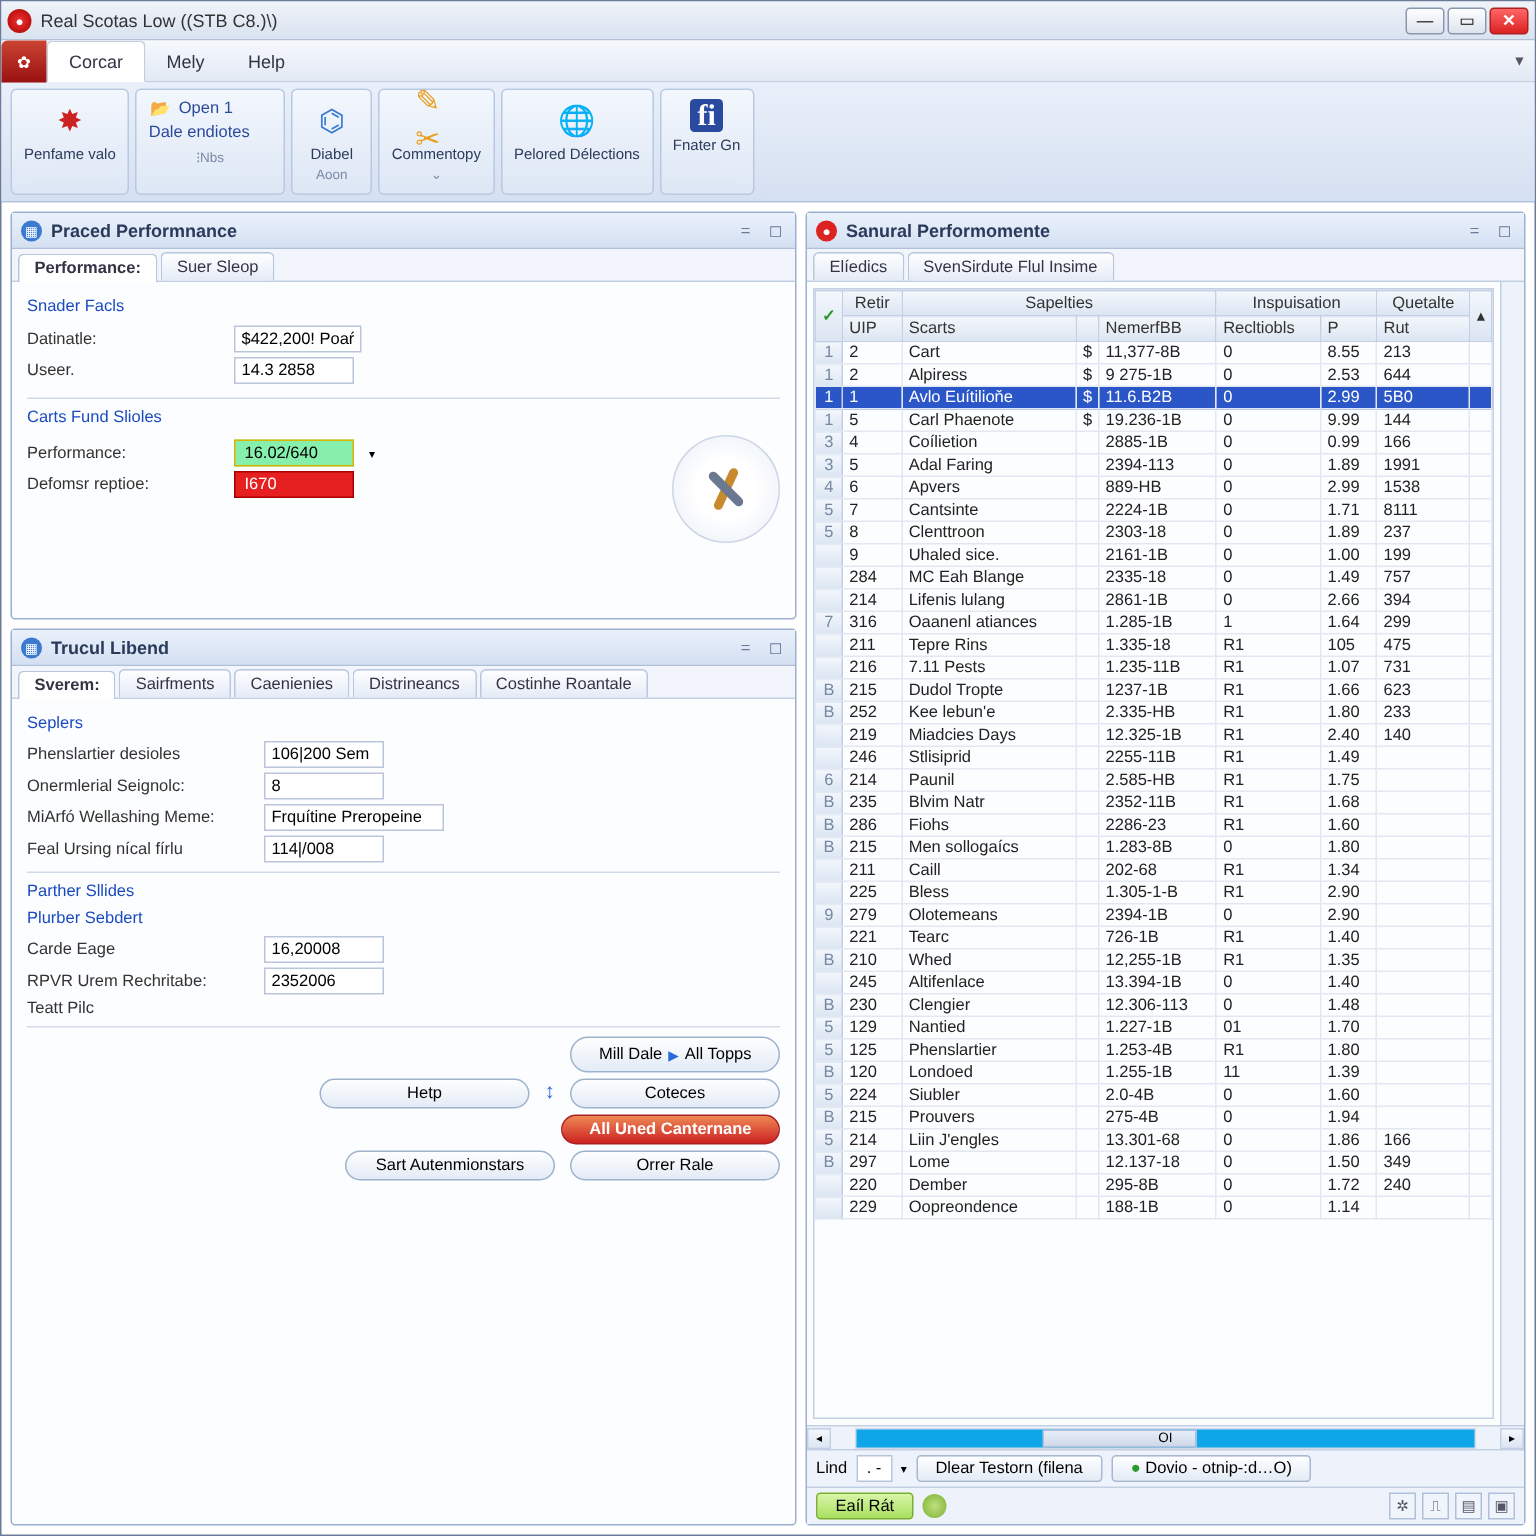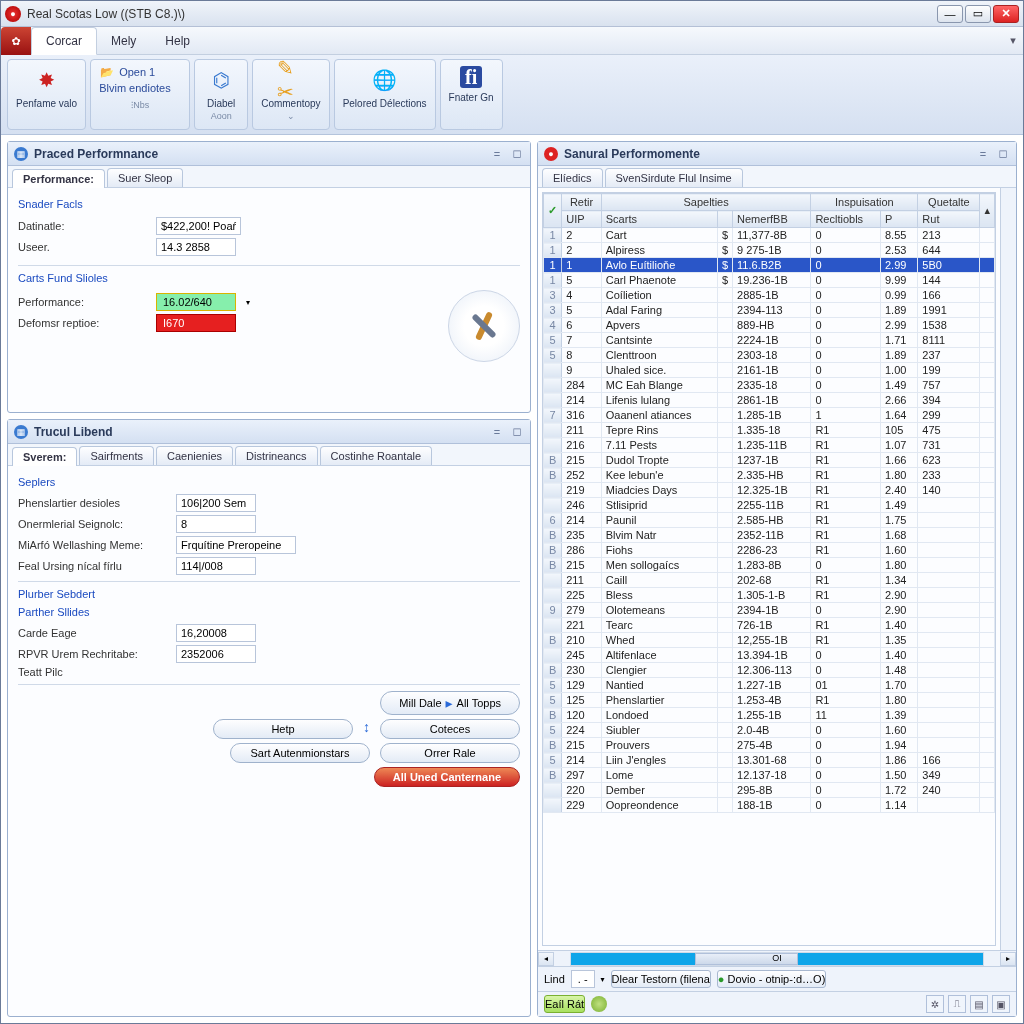--- a/index.html
+++ b/index.html
@@ -72,21 +72,21 @@
 .grid table { border-collapse:collapse; width:100%; }
 .grid th { background:linear-gradient(#f3f7fc,#dbe5f2); border:1px solid #c3d0e3; padding:2px 4px; font-weight:normal; color:#333; text-align:left; position:sticky; top:0;}
 .grid th.super { text-align:center; }
 .grid td { border:1px solid #e1e8f2; padding:1px 4px; color:#222; white-space:nowrap;}
 .grid .rownum { background:linear-gradient(#f3f7fc,#dbe5f2); width:18px; text-align:center; color:#7787a4; border-right:1px solid #c3d0e3;}
 .grid tr.selected td { background:#2a56c8; color:#fff; }
 .tick{color:#2a9a2a;font-weight:bold;}
 
 .right-footer{display:flex;align-items:center;gap:6px;padding:3px 6px;border-top:1px solid #c3d0e3;background:#eef3fb;}
 .footer-field{border:1px solid #b8c5da;padding:1px 6px;background:#fff;height:18px;display:inline-flex;align-items:center;}
-.footer-btn{border:1px solid #a8b8d0;background:linear-gradient(#fefeff,#e3ebf6);padding:2px 0;border-radius:3px;font-size:11px;display:inline-flex;align-items:flex-end;gap:3px;}
+.footer-btn{border:1px solid #a8b8d0;background:linear-gradient(#fefeff,#e3ebf6);padding:2px 12px;border-radius:3px;font-size:11px;display:inline-flex;align-items:flex-end;gap:3px;}
 .footer-btn.green{background:linear-gradient(#d8f5a8,#a8e060);border-color:#7ab030;}
 .footer-icons{margin-left:auto;display:flex;gap:4px;}
 .ficon{width:18px;height:18px;border:1px solid #b0c0da;background:#f0f5fc;display:flex;align-items:center;justify-content:center;font-size:10px;color:#556;}
 
 hr.sep{border:none;border-top:1px solid #d0dae8;margin:6px 0;}
 
 .hscroll{height:16px;background:#eef3fb;border-top:1px solid #c3d0e3;display:flex;align-items:center;}
 .hscroll .track{flex:1;height:14px;background:#0ea5e9;border:1px solid #d0dae8;margin:0 16px;position:relative;}
 .hscroll .thumb{position:absolute;left:30%;width:25%;height:100%;background:linear-gradient(#e8eef8,#cdd9ea);border:1px solid #b0c0da;}
 .hscroll .sbtn{width:16px;height:14px;background:linear-gradient(#f3f7fc,#dbe5f2);border:1px solid #c3d0e3;display:flex;align-items:center;justify-content:center;font-size:8px;}
@@ -119,21 +119,21 @@
   <div class="ribbon">
     <div class="ribbon-group">
       <div class="rg-icon" style="color:#c22;">✸</div>
       <div class="rg-label">Penfame valo</div>
     </div>
     <div class="ribbon-group ribbon-open" style="min-width:100px;">
       <div class="open-row">
           <span class="open-icon">📂</span>
           <span>Open 1</span>
         </div>
-      <div class="open-row">Blvim endiotes</div>
+      <div class="open-row">Dale endiotes</div>
       <div class="rg-sub" style="align-self:center;">⁝Nbs</div>
     </div>
     <div class="ribbon-group">
       <div class="rg-icon" style="color:#3a7ad0;">⌬</div>
       <div class="rg-label">Diabel</div>
       <div class="rg-sub">Aoon</div>
     </div>
     <div class="ribbon-group">
       <div class="rg-icon" style="color:#e8a020;">✎✂</div>
       <div class="rg-label">Commentopy</div>
@@ -222,22 +222,22 @@
             </div>
           <div class="form-row">
               <label style="width:150px;">MiArfó Wellashing Meme:</label>
               <span class="val" style="min-width:120px;">Frquítine Preropeine</span>
             </div>
           <div class="form-row">
               <label style="width:150px;">Feal Ursing nícal fírlu</label>
               <span class="val">114|/008</span>
             </div>
           <hr class="sep">
+          <div class="sub-title">Parther Sllides</div>
           <div class="sub-title">Plurber Sebdert</div>
-          <div class="sub-title">Parther Sllides</div>
           <div class="form-row">
               <label style="width:150px;">Carde Eage</label>
               <span class="val">16,20008</span>
             </div>
           <div class="form-row">
               <label style="width:150px;">RPVR Urem Rechritabe:</label>
               <span class="val">2352006</span>
             </div>
           <div class="form-row">
               <label>Teatt Pilc</label>
@@ -249,25 +249,25 @@
                 <span class="arrow">▸</span> 
                 <span>All Topps</span>
               </span>
           </div>
           <div class="btn-row">
             <span class="pill-btn" style="min-width:140px;justify-content:center;">Hetp</span>
             <span class="arrow">↕</span>
             <span class="pill-btn" style="min-width:140px;justify-content:center;">Coteces</span>
           </div>
           <div class="btn-row">
+            <span class="pill-btn red">All Uned Canternane</span>
+          </div>
+          <div class="btn-row">
             <span class="pill-btn" style="min-width:140px;justify-content:center;">Sart Autenmionstars</span>
             <span class="pill-btn" style="min-width:140px;justify-content:center;">Orrer Rale</span>
-          </div>
-          <div class="btn-row">
-            <span class="pill-btn red">All Uned Canternane</span>
           </div>
         </div>
       </div>
     </div>
 
     <div class="right-col">
       <div class="panel" style="flex:1;">
         <div class="panel-header">
           <span class="ph-icon" style="background:#d22;">●</span>
           <span class="ph-title">Sanural Performomente</span>

